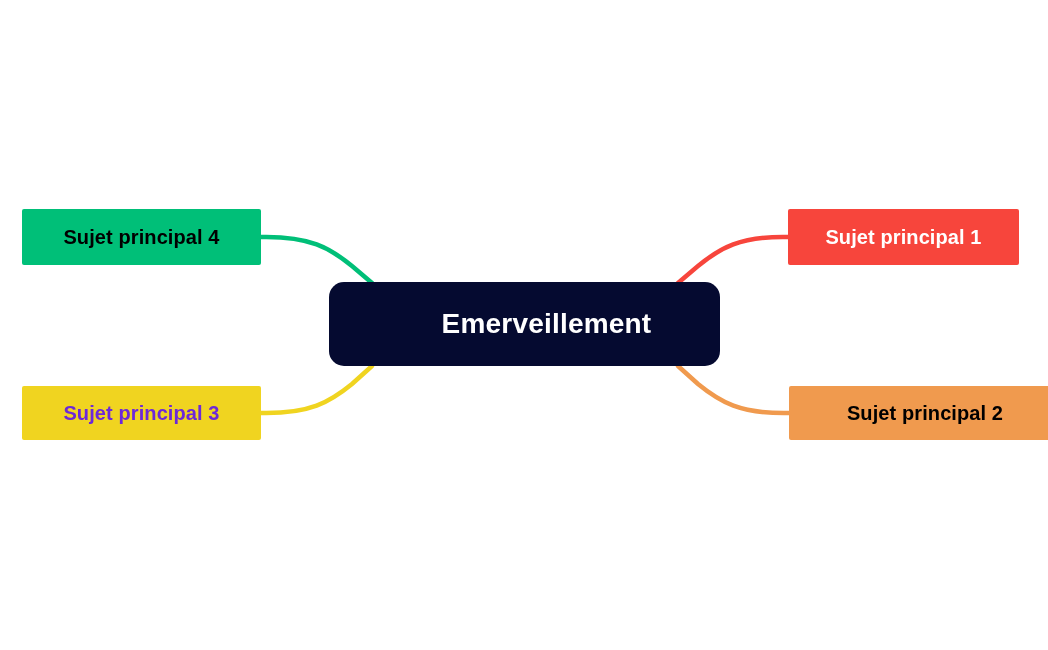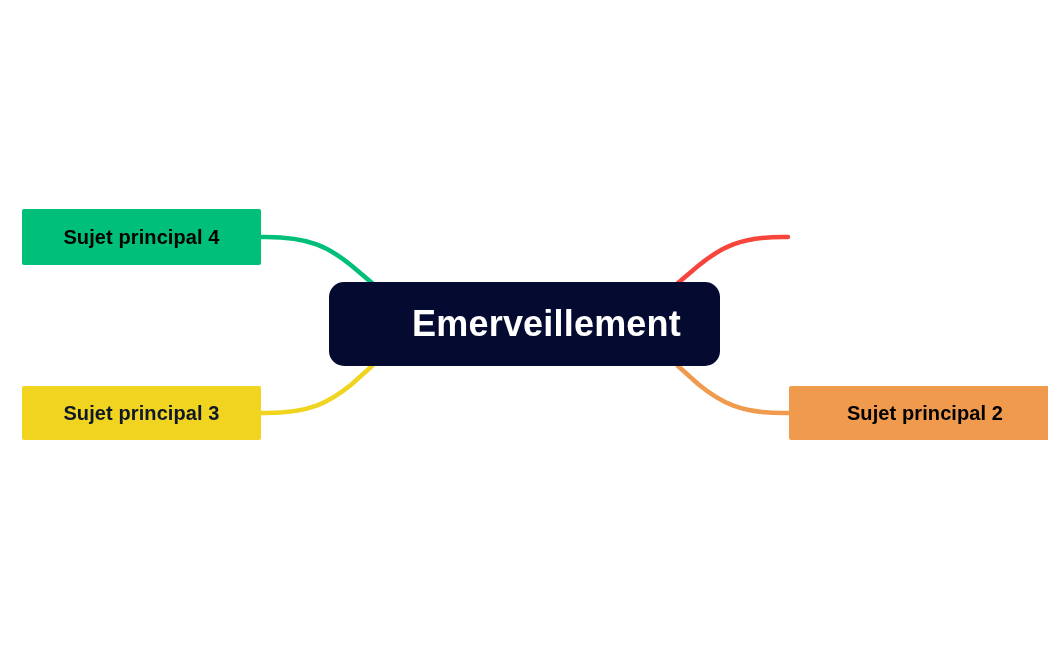--- a/index.html
+++ b/index.html
@@ -46,21 +46,21 @@
   #node-central {
     left: 329px;
     top: 282px;
     width: 391px;
     height: 84px;
     background: #050A30;
     border-radius: 15px;
   }
   #node-central .node-label {
     color: #ffffff;
-    font-size: 36px;
+    font-size: 28px;
     font-weight: 600;
     letter-spacing: 0.2px;
     margin-left: 44px;
   }
   
   .branch {
     height: 56px;
     border-radius: 2px;
   }
   .branch .node-label {
@@ -76,21 +76,21 @@
   }
   #node-topic-4 .node-label { color: #000000; }
 
   #node-topic-3 {
     left: 22px;
     top: 386px;
     width: 239px;
     height: 54px;
     background: #F0D420;
   }
-  #node-topic-3 .node-label { color: #0f172a; }
+  #node-topic-3 .node-label { color: #6d28d9; }
 
   #node-topic-1 {
     left: 788px;
     top: 209px;
     width: 231px;
     background: #F7453C;
   }
   #node-topic-1 .node-label { color: #ffffff; }
 
   #node-topic-2 {
@@ -123,18 +123,21 @@
   </div>
 
   <div class="node branch" id="node-topic-4">
     <span class="node-label">Sujet principal 4</span>
   </div>
 
   <div class="node branch" id="node-topic-3">
     <span class="node-label">Sujet principal 3</span>
   </div>
 
+  <div class="node branch" id="node-topic-1">
+    <span class="node-label">Sujet principal 1</span>
+  </div>
 
   <div class="node branch" id="node-topic-2">
     <span class="node-label">Sujet principal 2</span>
   </div>
 
 </div>
 
 </body></html>

